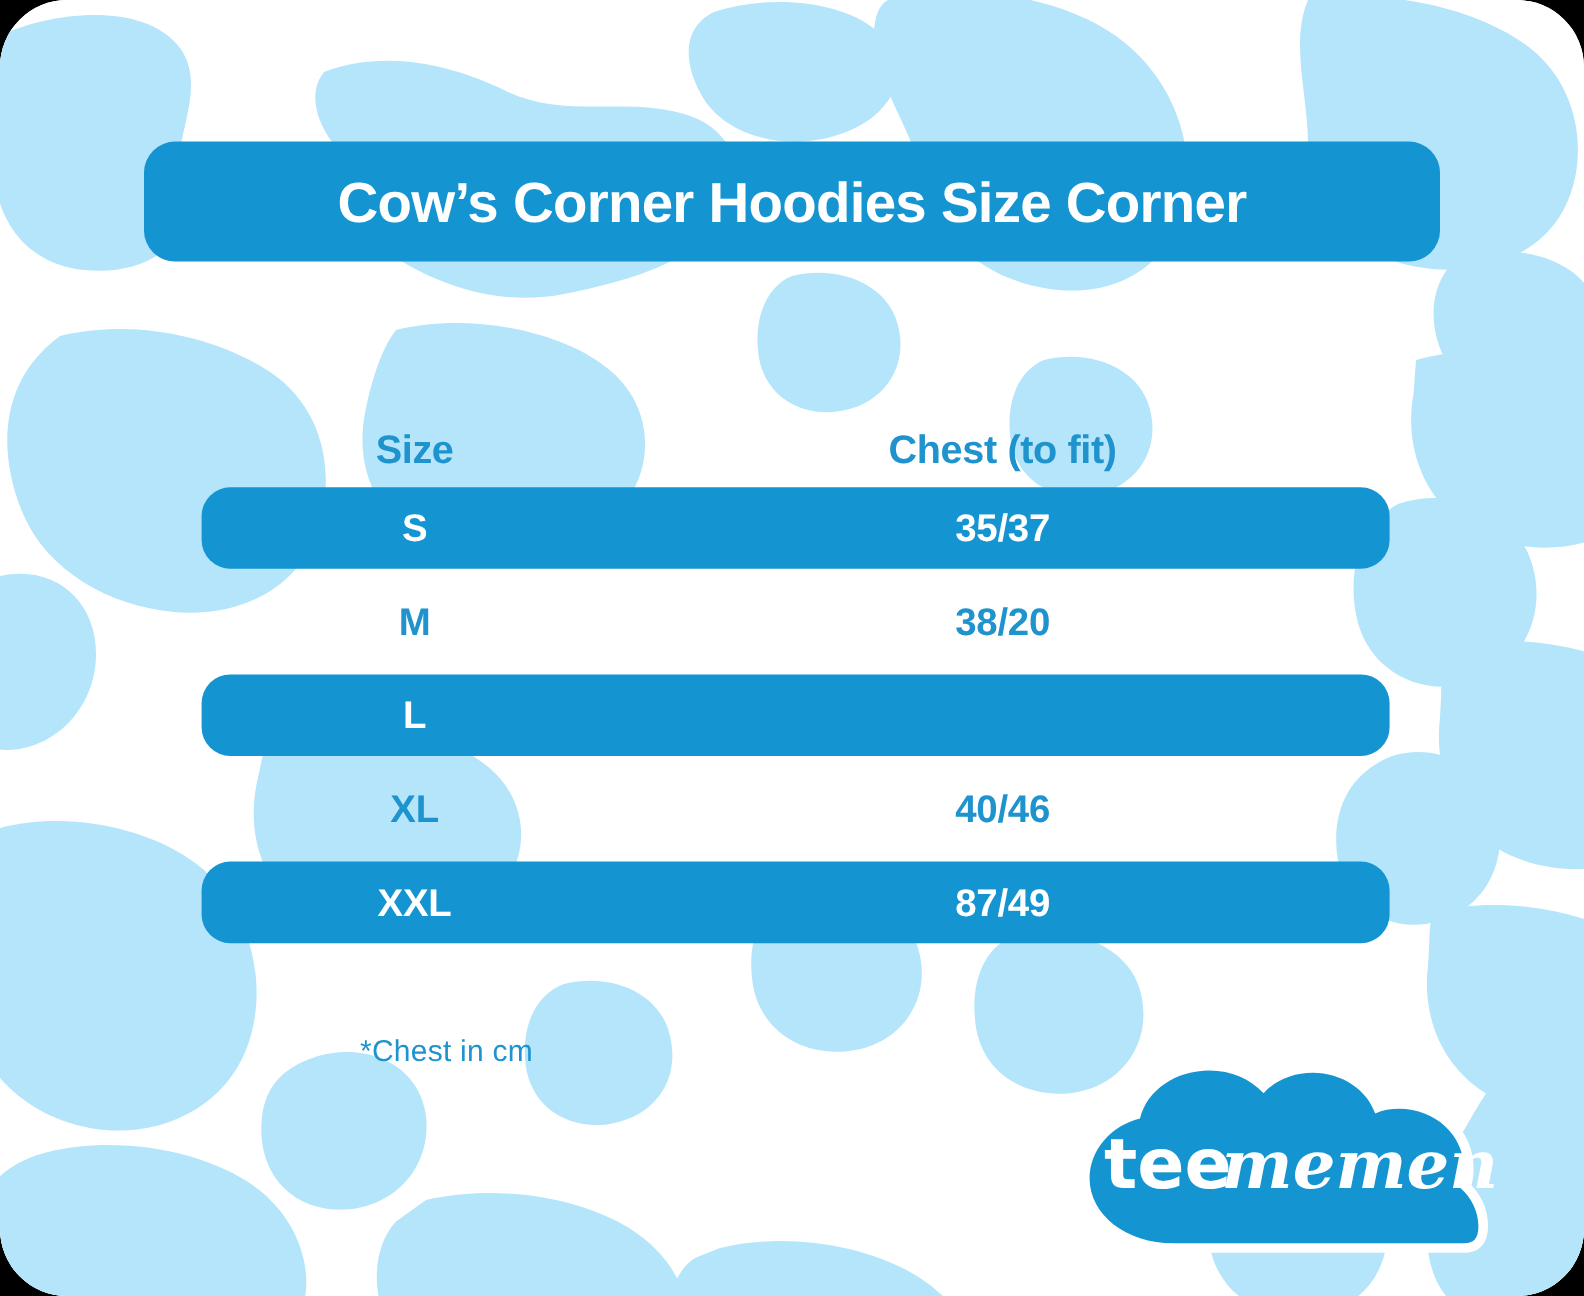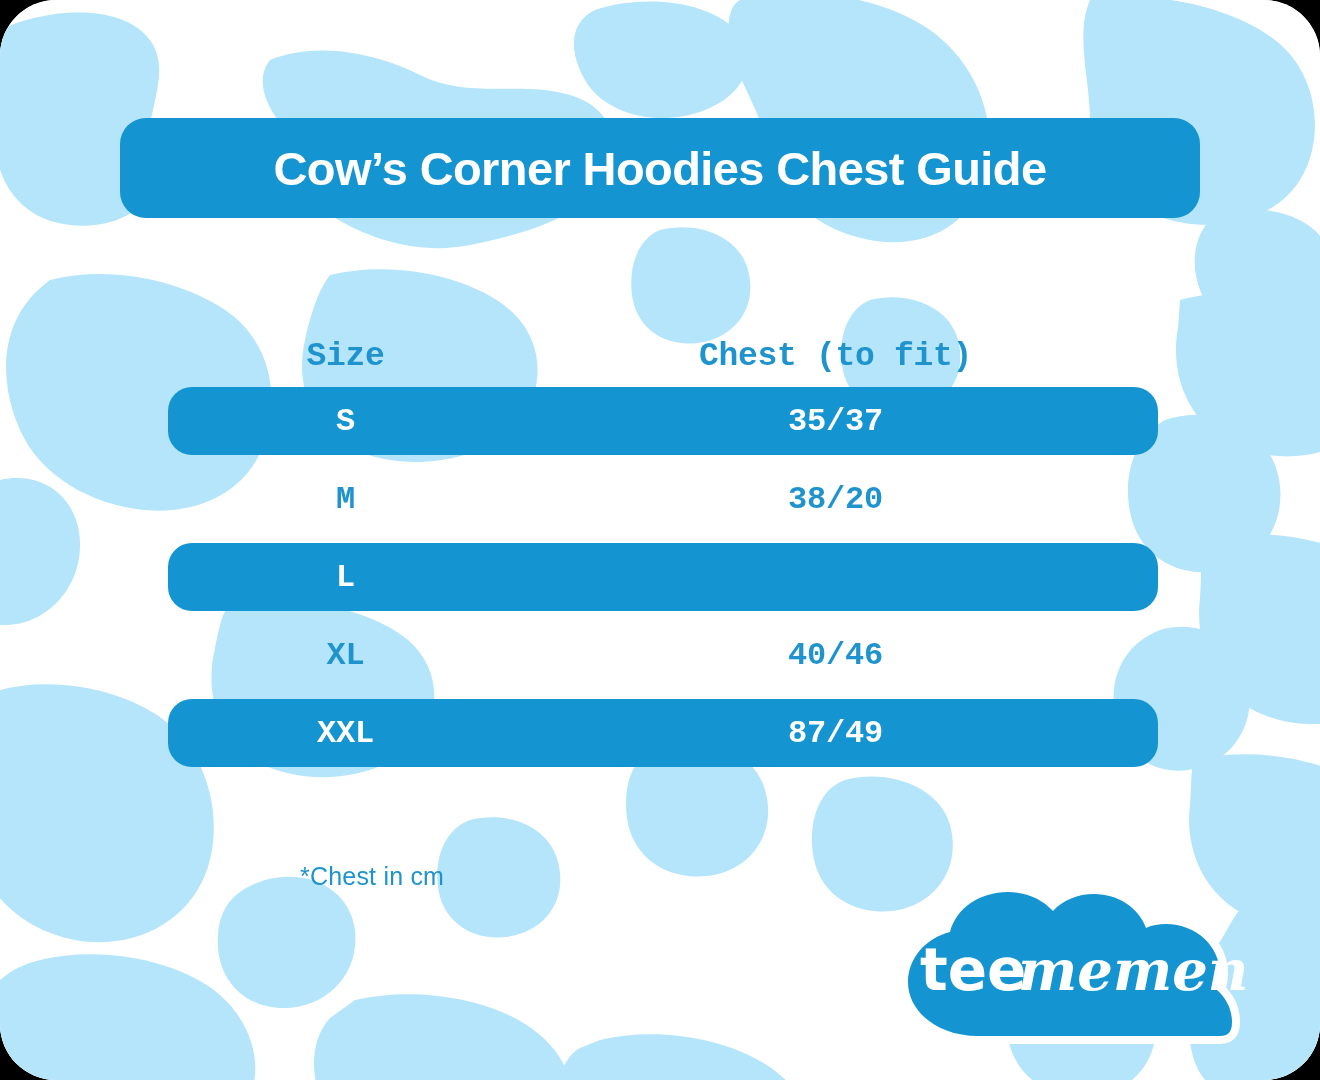--- a/index.html
+++ b/index.html
@@ -52,23 +52,22 @@
     font-size: 47px;
     font-weight: bold;
     letter-spacing: -0.6px;
     white-space: nowrap;
   }
 
   
   #size-table {
     position: absolute;
     left: 168px;
-    top: 325px;
+    top: 344px;
     width: 990px;
-    font-family: Liberation Mono, monospace;
   }
   .head-row {
     display: flex;
     height: 62px;
     align-items: center;
   }
   .data-row {
     display: flex;
     height: 68px;
     align-items: center;
@@ -172,21 +171,21 @@
 
       <path d="M660,745 C705,733 755,752 765,790 C778,833 750,872 706,876 C665,880 632,856 627,818 C622,780 636,754 660,745 Z"></path>
       <path d="M845,780 C890,768 940,788 950,825 C962,868 935,906 892,911 C851,915 818,892 813,854 C808,816 822,788 845,780 Z"></path>
       <path d="M470,820 C510,810 550,828 558,862 C568,900 545,932 506,937 C470,941 442,920 438,887 C434,853 448,828 470,820 Z"></path>
       <path d="M660,230 C700,220 740,238 748,270 C758,306 736,338 698,343 C663,347 636,327 632,295 C628,263 640,238 660,230 Z"></path>
       <path d="M870,300 C910,290 950,308 958,340 C968,376 946,408 908,413 C873,417 846,397 842,365 C838,333 850,308 870,300 Z"></path>
     </g>
   </svg>
 
   <div id="title-banner">
-    <span id="title-text">Cow’s Corner Hoodies Chest Guide</span>
+    <span id="title-text">Cow’s Corner Hoodies Size Corner</span>
   </div>
 
   <div id="size-table">
 
     <div class="head-row">
       <div class="col-size">
         <span class="head-cell">Size</span>
       </div>
       <div class="col-chest">
         <span class="head-cell">Chest (to fit)</span>

